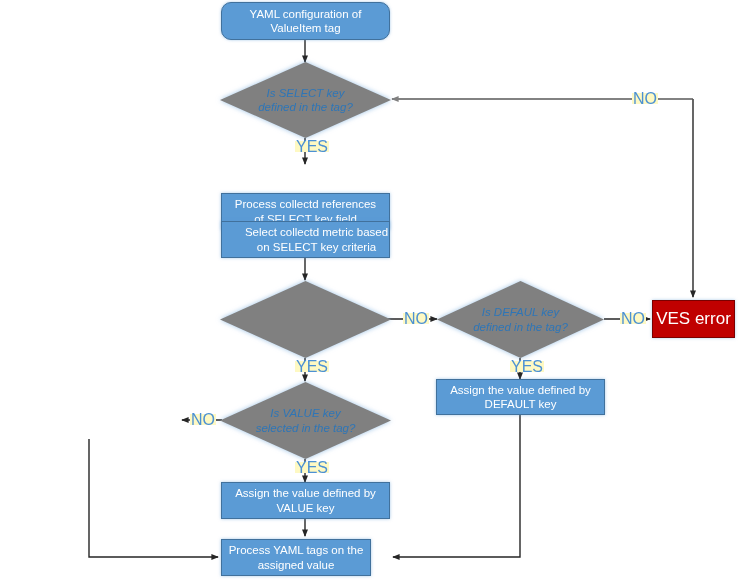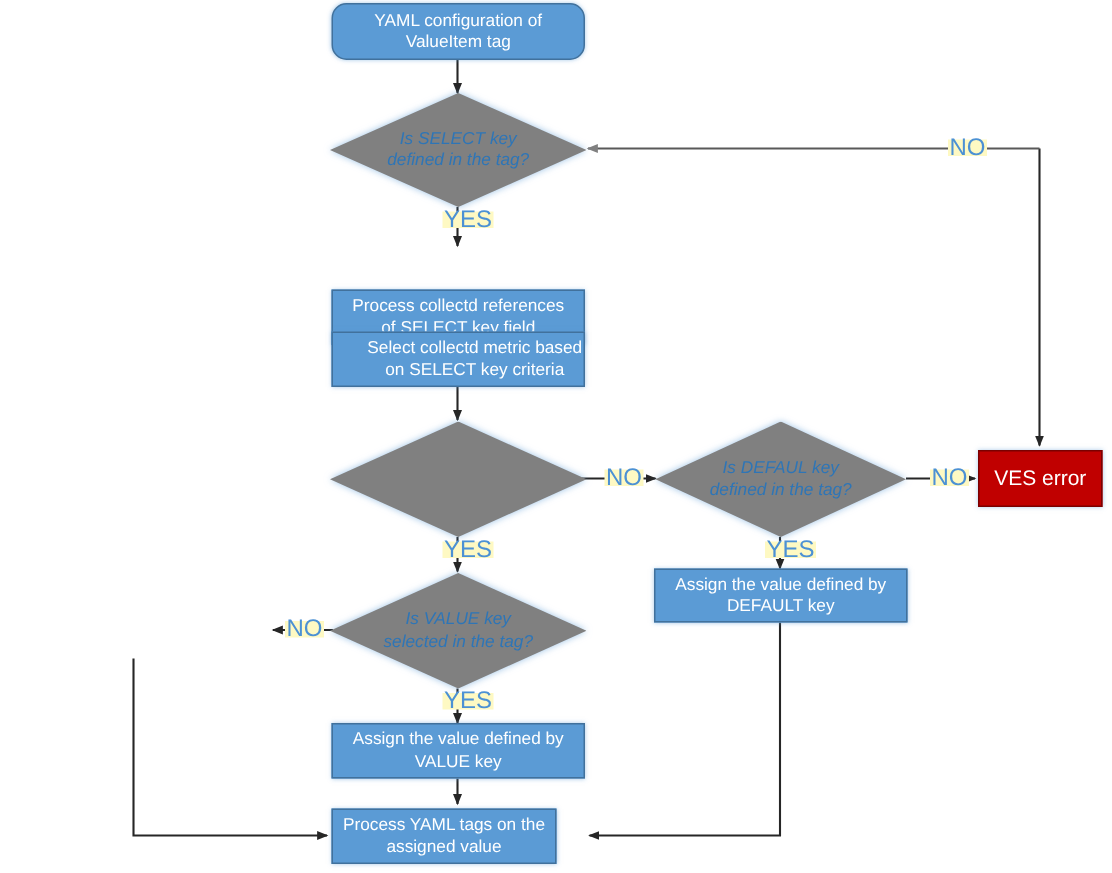--- a/index.html
+++ b/index.html
@@ -46,21 +46,21 @@
     border: 1px solid #41719C;
     color: #ffffff;
     font-size: 11.5px;
     box-shadow: 0 0 3px rgba(91,155,213,0.55);
   }
 
   .terminator-error {
     background: #C00000;
     border: 1px solid #7B0000;
     color: #ffffff;
-    font-size: 14px;
+    font-size: 17px;
     box-shadow: 0 0 3px rgba(91,155,213,0.5);
   }
 
   .decision {
     background: transparent;
     border: none;
     color: #2E75B6;
     font-size: 11.5px;
     filter: drop-shadow(0 0 2.5px rgba(91,155,213,0.6));
     font-style: italic;

